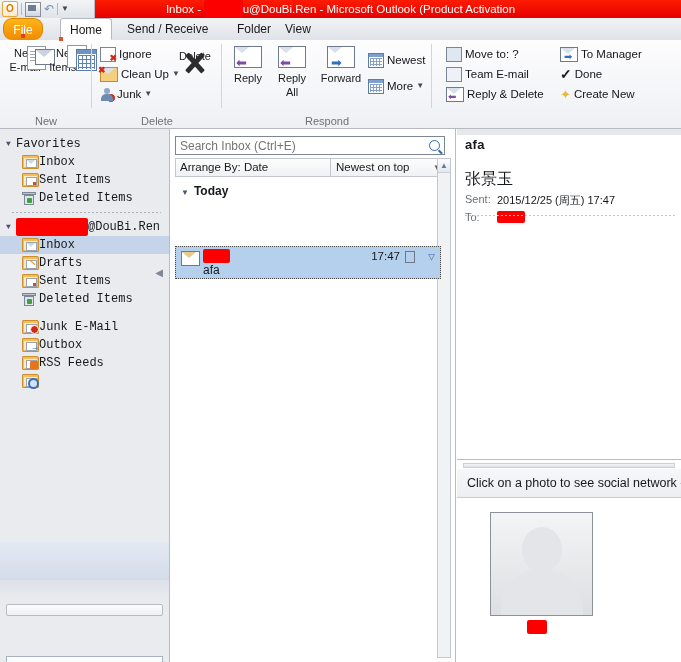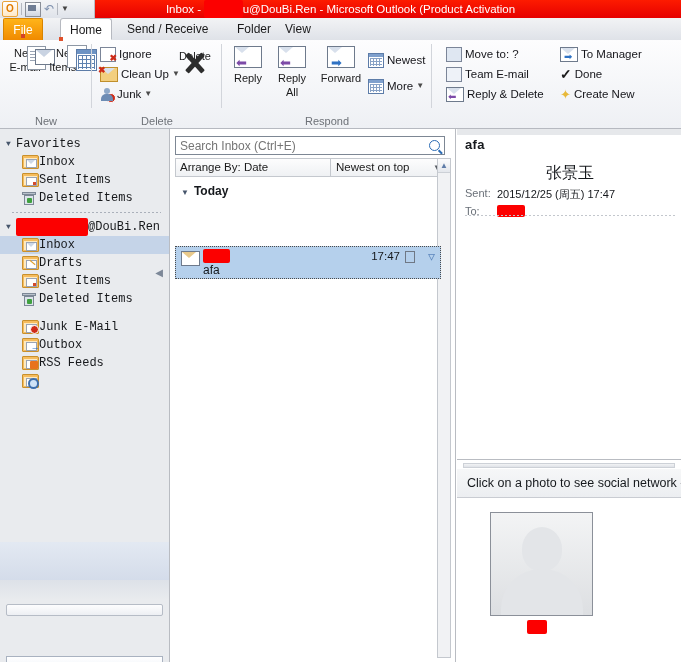--- a/index.html
+++ b/index.html
@@ -191,21 +191,21 @@
   .msgitem .time{position:absolute;right:40px;top:3px;font-size:11.5px;color:#15181c;}
   .msgitem .subj{position:absolute;left:27px;top:16px;font-size:12px;color:#15181c;}
   .msgitem .box{position:absolute;right:25px;top:4px;width:8px;height:10px;border:1px solid #6f7885;}
   .msgitem .flag{position:absolute;right:5px;top:3px;color:#5c86bd;font-size:14px;line-height:13px;}
 
   
   .readpane{position:absolute;left:457px;top:129px;right:0;bottom:0;background:#fff;}
   .rp-top{position:absolute;left:0;top:0;right:0;height:6px;background:#e6e8eb;}
   .rp-head{position:absolute;left:8px;top:8px;right:6px;}
   .rp-subject{font-size:13px;font-weight:bold;color:#15181c;letter-spacing:.3px;}
-  .rp-sender{font-size:16px;color:#15181c;margin-top:11px;font-family:Liberation Sans, sans-serif;text-align:center;}
+  .rp-sender{font-size:16px;color:#15181c;margin-top:17px;font-family:Liberation Sans, sans-serif;}
   .rp-field{font-size:11px;color:#6a7078;margin-top:3px;display:flex;gap:6px;align-items:flex-start;}
   .rp-field .lbl{flex:0 0 26px;}
   .rp-field .val{color:#15181c;}
   .rp-sep{position:absolute;left:8px;right:6px;top:86px;height:1px;
     background:repeating-linear-gradient(to right,#c3c7cd 0 2px,transparent 2px 4px);}
   .rp-body{position:absolute;left:8px;top:92px;right:6px;height:240px;}
 
   .social{position:absolute;left:0;right:0;top:330px;bottom:0;border-top:1px solid #b9bcc2;
     background:#fff;}
   .social .grip{position:absolute;left:6px;right:6px;top:3px;height:3px;
@@ -235,21 +235,21 @@
       <span class="olk">O</span>
       <span class="sep"></span>
       <span class="sr"></span>
       <span class="undo">↶</span>
       <span class="sep"></span>
       <span class="more">▼</span>
     </div>
   </div>
 
   <div class="tabstrip">
-    <div class="tab file" style="left:3px;">File</div>
+    <div class="tab file" style="left:3px;border-radius:9px;">File</div>
     <div class="tab active" style="left:60px;">Home</div>
     <div class="tab" style="left:118px;">Send / Receive</div>
     <div class="tab" style="left:228px;">Folder</div>
     <div class="tab" style="left:276px;">View</div>
   </div>
 
   <div class="ribbon">
 
     <div class="grp" style="left:0;width:92px;">
       <div class="bigbtn" style="left:3px;">

